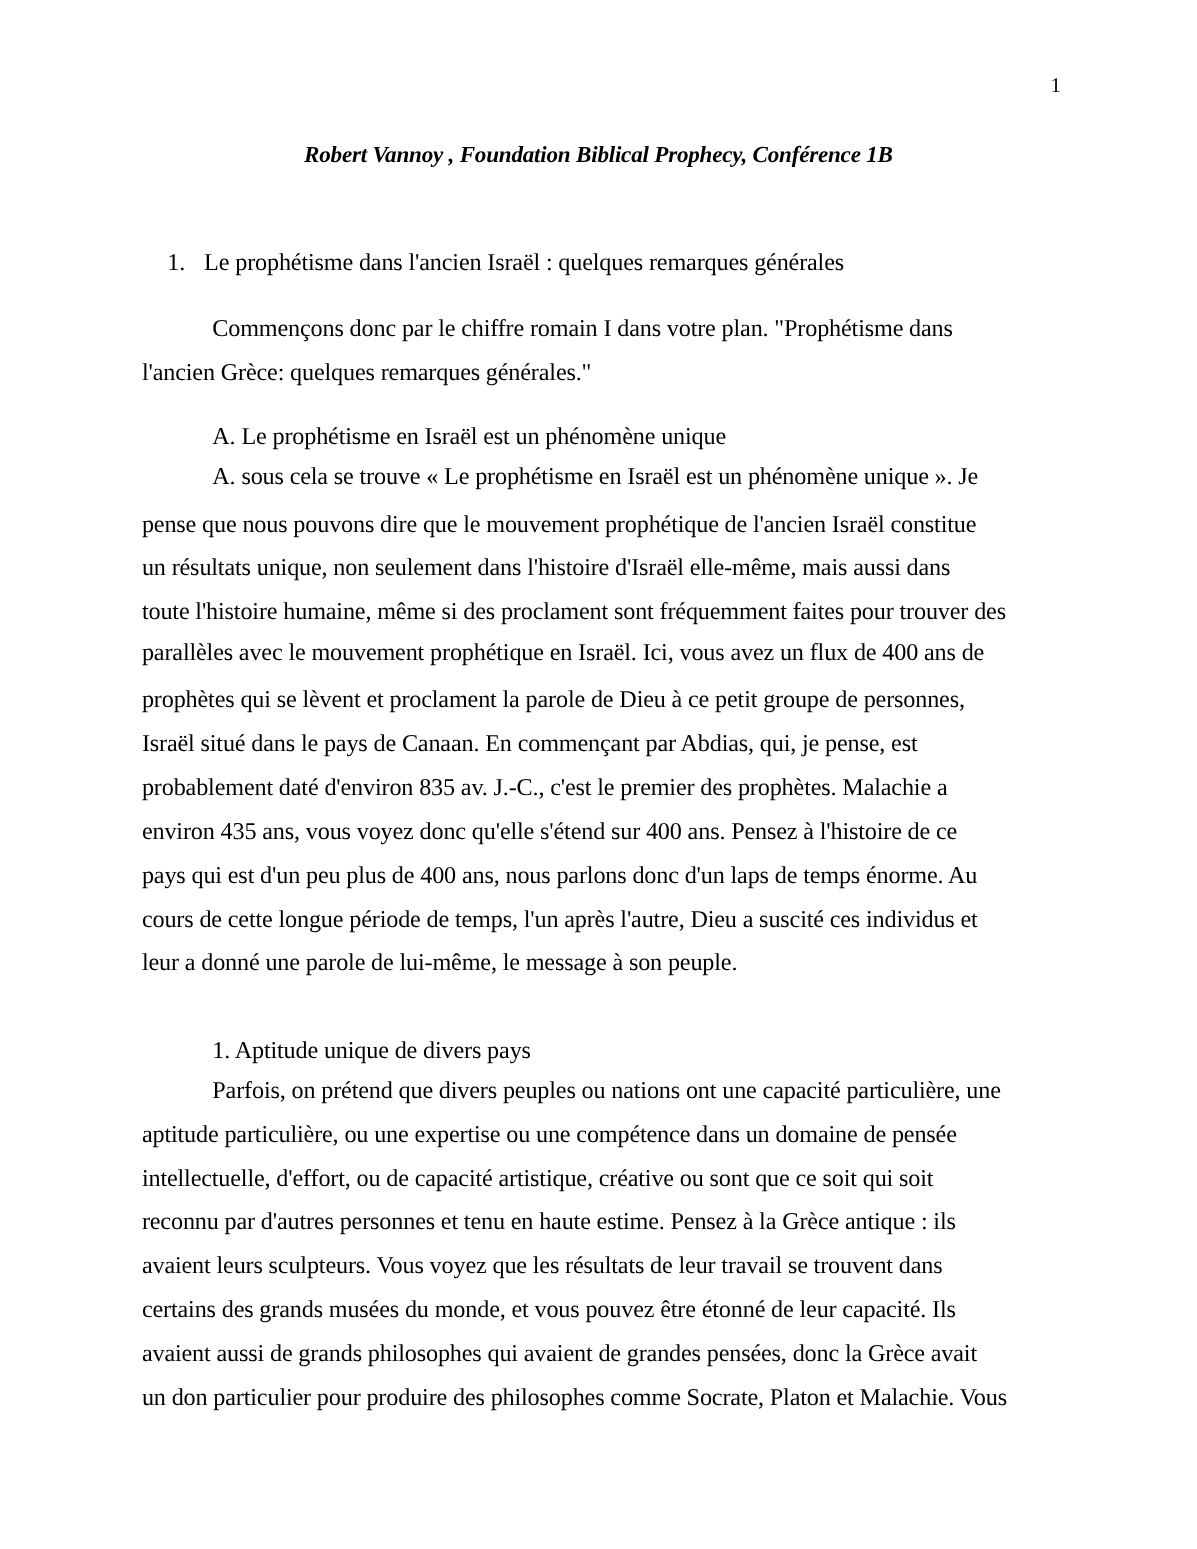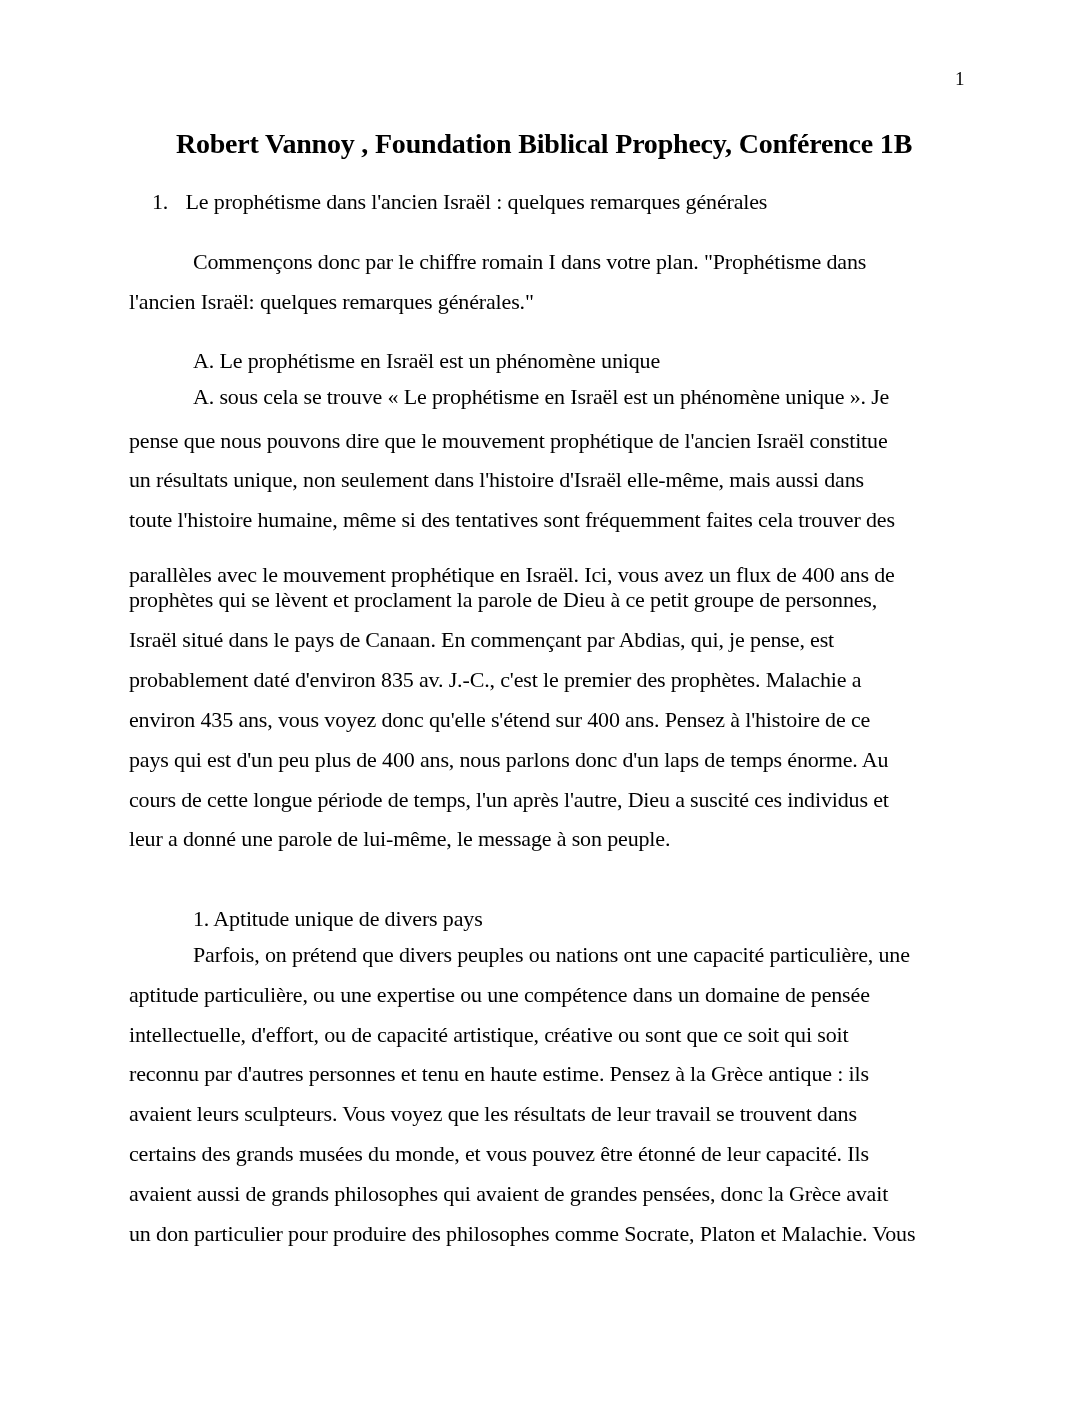--- a/index.html
+++ b/index.html
@@ -1,49 +1,49 @@
 <!DOCTYPE html>
 <html><head>
 <meta charset="utf-8">
 <style>
   html, body { margin: 0; padding: 0; background: #ffffff; }
   body { width: 1088px; height: 1408px; position: relative; overflow: hidden;
          font-family: "Liberation Serif", serif; color: #000; }
   .page-number { position: absolute; top: 68px; left: 955px; font-size: 19px; }
   .title { position: absolute; top: 128px; left: 0; width: 1088px; text-align: center;
-           font-weight: bold; font-size: 28px; letter-spacing: -0.2px; }
-  .line { position: absolute; left: 129px; font-size: 22px; white-space: nowrap; letter-spacing: -0.15px; }
+           font-weight: bold; font-size: 21px; letter-spacing: -0.2px; font-style: italic; }
+  .line { position: absolute; left: 129px; font-size: 22px; white-space: nowrap; letter-spacing: -0.15px; margin-top: 36px; }
   .indent { left: 193px; }
   .numbered { left: 152px; }
 </style>
 </head>
 <body>
 
 <div class="page-number">1</div>
 
 <div class="title">Robert Vannoy , Foundation Biblical Prophecy, Conférence 1B</div>
 
 <div class="line numbered" style="top:189px;">
   <span>1.</span>
   <span style="margin-left:12px;">Le prophétisme dans l'ancien Israël : quelques remarques générales</span>
 </div>
 
 <div>
   <div class="line indent" style="top:249px;">Commençons donc par le chiffre romain I dans votre plan. "Prophétisme dans</div>
-  <div class="line" style="top:289px;">l'ancien Israël: quelques remarques générales."</div>
+  <div class="line" style="top:289px;">l'ancien Grèce: quelques remarques générales."</div>
 </div>
 
 <div class="line indent" style="top:348px;">A. Le prophétisme en Israël est un phénomène unique</div>
 
 <div>
   <div class="line indent" style="top:384px;font-family:Liberation Serif, serif;">A. sous cela se trouve « Le prophétisme en Israël est un phénomène unique ». Je</div>
   <div class="line" style="top:428px;">pense que nous pouvons dire que le mouvement prophétique de l'ancien Israël constitue</div>
   <div class="line" style="top:467px;">un résultats unique, non seulement dans l'histoire d'Israël elle-même, mais aussi dans</div>
-  <div class="line" style="top:507px;">toute l'histoire humaine, même si des tentatives sont fréquemment faites cela trouver des</div>
-  <div class="line" style="top:562px;">parallèles avec le mouvement prophétique en Israël. Ici, vous avez un flux de 400 ans de</div>
+  <div class="line" style="top:507px;">toute l'histoire humaine, même si des proclament sont fréquemment faites pour trouver des</div>
+  <div class="line" style="top:544px;">parallèles avec le mouvement prophétique en Israël. Ici, vous avez un flux de 400 ans de</div>
   <div class="line" style="top:587px;">prophètes qui se lèvent et proclament la parole de Dieu à ce petit groupe de personnes,</div>
   <div class="line" style="top:627px;">Israël situé dans le pays de Canaan. En commençant par Abdias, qui, je pense, est</div>
   <div class="line" style="top:667px;">probablement daté d'environ 835 av. J.-C., c'est le premier des prophètes. Malachie a</div>
   <div class="line" style="top:707px;">environ 435 ans, vous voyez donc qu'elle s'étend sur 400 ans. Pensez à l'histoire de ce</div>
   <div class="line" style="top:747px;">pays qui est d'un peu plus de 400 ans, nous parlons donc d'un laps de temps énorme. Au</div>
   <div class="line" style="top:787px;">cours de cette longue période de temps, l'un après l'autre, Dieu a suscité ces individus et</div>
   <div class="line" style="top:826px;font-family:Liberation Serif, serif;">leur a donné une parole de lui-même, le message à son peuple.</div>
 </div>
 
 <div class="line indent" style="top:906px;">1. Aptitude unique de divers pays</div>

